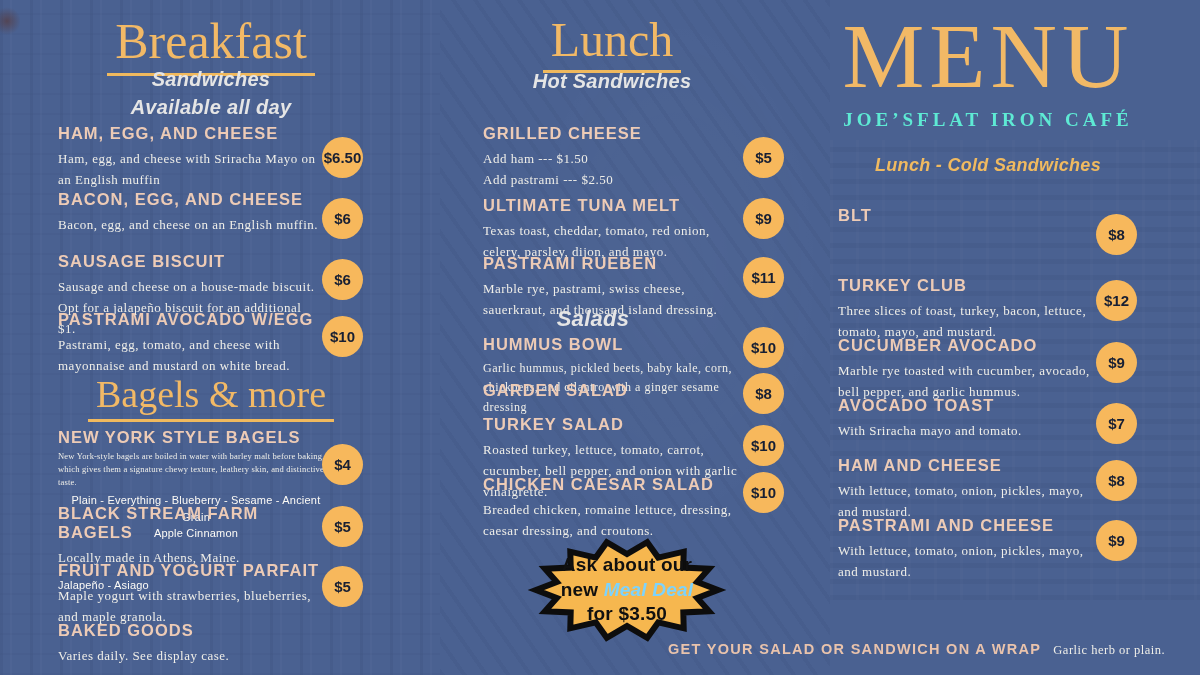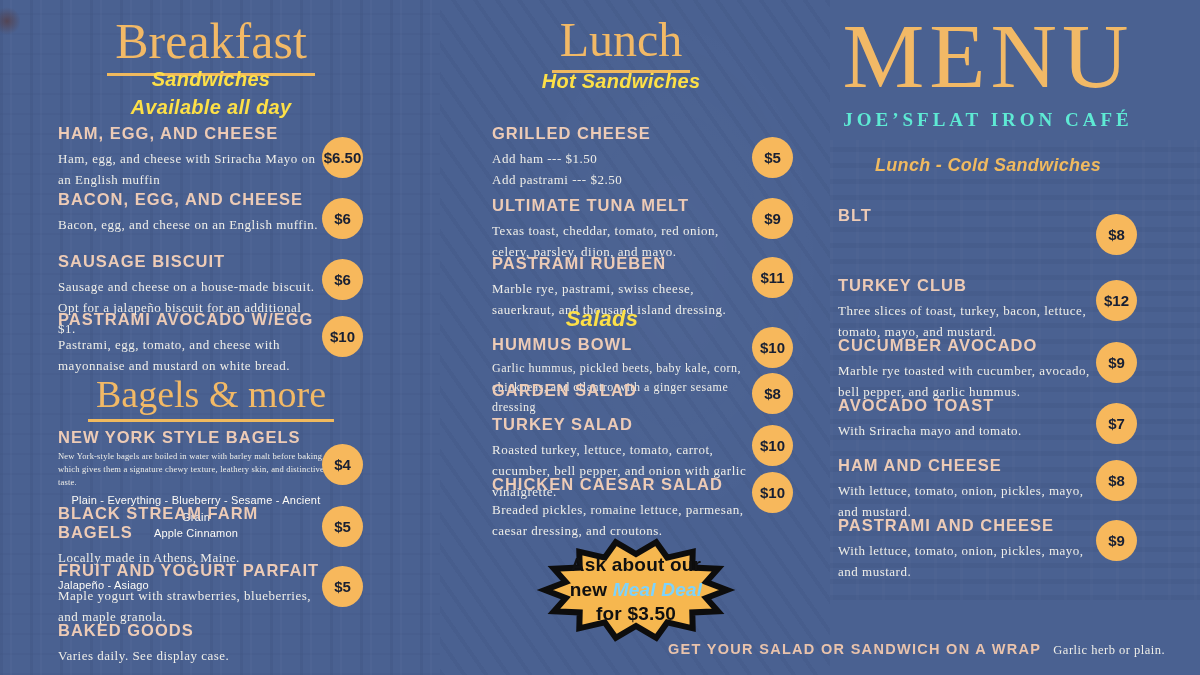--- a/index.html
+++ b/index.html
@@ -18,32 +18,32 @@
       radial-gradient(ellipse at 60% 40%, rgba(255,255,255,.06), transparent 55%);}
   .tex-right{left:830px;top:140px;width:370px;height:460px;opacity:.42;
     background:
       repeating-linear-gradient(0deg, rgba(24,38,70,.15) 0 5px, transparent 5px 16px),
       repeating-linear-gradient(90deg, rgba(255,255,255,.04) 0 3px, transparent 3px 26px);}
   .corner-blob{left:-6px;top:6px;width:26px;height:30px;opacity:.55;border-radius:40%;
     background:radial-gradient(circle, rgba(90,40,25,.9), rgba(90,40,25,0) 70%);}
 
   .col{position:absolute;top:0;height:575px;}
   #col1{left:58px;width:306px;}
-  #col2{left:483px;width:302px;margin-left:9px;}
+  #col2{left:483px;width:302px;}
   #col3{left:838px;width:300px;}
 
   .abs{position:absolute;left:0;}
 
   .sec-heading{font-family:"Liberation Serif",serif;color:#f2b966;text-align:center;font-weight:500;}
   .sec-heading .underline{display:inline-block;border-bottom:3px solid #f0b95e;padding:0 8px 3px;}
   .c1-head{top:12px;width:306px;font-size:50px;}
   .c1-sub{top:66px;width:306px;}
   .c2-head{top:12px;width:258px;font-size:48px;}
   .c2-sub{top:68px;width:258px;}
-  .gold-italic{color:#fde047;font-style:italic;text-align:center;font-weight:600;
+  .gold-italic{color:#e5e5e5;font-style:italic;text-align:center;font-weight:600;
     font-size:20px;line-height:1.38;white-space:pre-line;letter-spacing:.3px;}
   .c1-bagels-head{top:372px;width:306px;font-size:38px;}
   .c2-salads-head{top:304px;width:220px;font-size:22px;}
 
   .item{position:absolute;left:0;}
   .itext{width:262px;}
   .iname{font-size:16.5px;font-weight:700;letter-spacing:1px;color:#edcbb6;}
   .idesc{font-size:13px;line-height:1.62;letter-spacing:.5px;color:#efeee8;
     font-family:"Liberation Serif",serif;margin-top:5px;white-space:pre-line;}
   .idesc-small{font-size:8.5px;line-height:1.5;letter-spacing:.2px;margin-top:3px;width:272px;}
@@ -215,21 +215,21 @@
     <div class="item c2-s2">
       <div class="itext">
         <div class="iname">TURKEY SALAD</div>
         <div class="idesc">Roasted turkey, lettuce, tomato, carrot, cucumber, bell pepper, and onion with garlic vinaigrette.</div>
       </div>
       <div class="price" style="top:10px">$10</div>
     </div>
     <div class="item c2-s3">
       <div class="itext">
         <div class="iname">CHICKEN CAESAR SALAD</div>
-        <div class="idesc">Breaded pickles, romaine lettuce, parmesan, caesar dressing, and croutons.</div>
+        <div class="idesc">Breaded chicken, romaine lettuce, dressing, caesar dressing, and croutons.</div>
       </div>
       <div class="price" style="top:-3px">$10</div>
     </div>
 
     <div class="badge">
       <svg id="burst" width="192" height="106" viewBox="0 0 192 106">
           <polygon points="187.0,53.0 166.2,61.0 178.0,74.3 152.3,75.4 152.7,91.3 127.2,85.4 116.2,100.8 96.0,89.0 75.8,100.8 64.8,85.4 39.3,91.3 39.7,75.4 14.0,74.3 25.8,61.0 5.0,53.0 25.8,45.0 14.0,31.7 39.7,30.6 39.3,14.7 64.8,20.6 75.8,5.2 96.0,17.0 116.2,5.2 127.2,20.6 152.7,14.7 152.3,30.6 178.0,31.7 166.2,45.0" fill="#f6b74f" stroke="#0d0d0d" stroke-width="6" stroke-linejoin="miter"></polygon>
         </svg>
       <div class="badge-text">
         <div>Ask about our</div>

